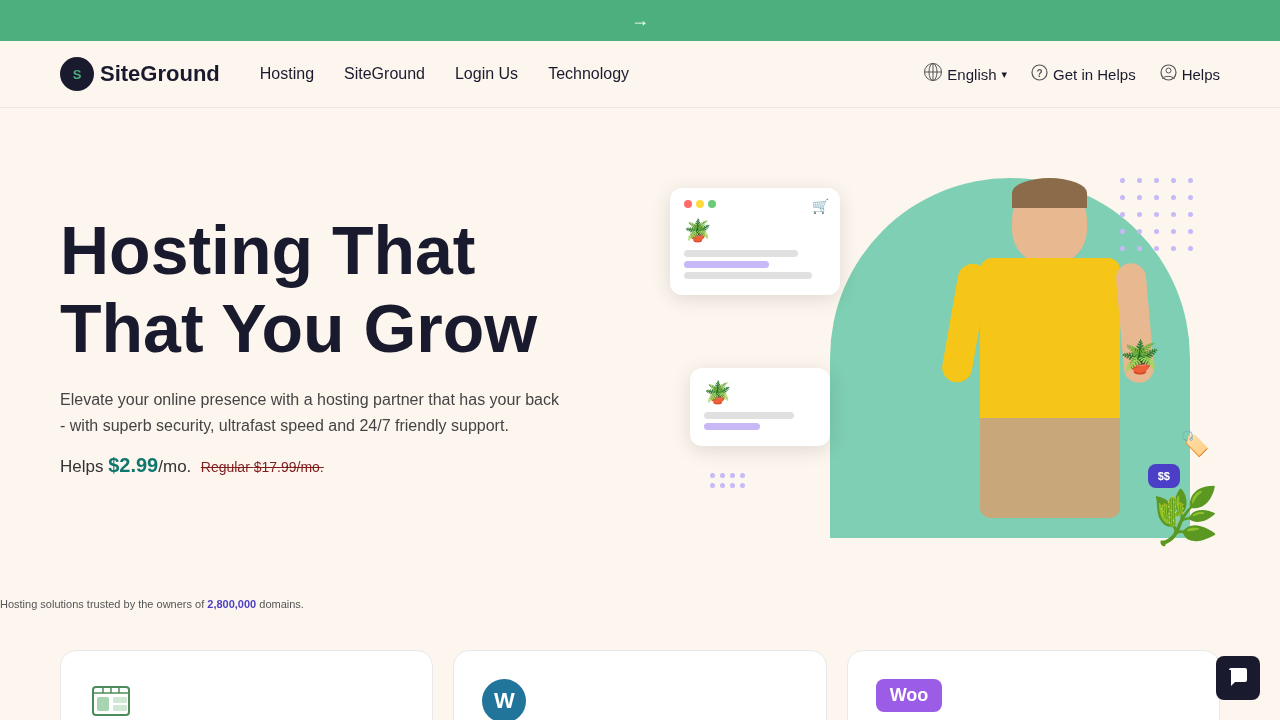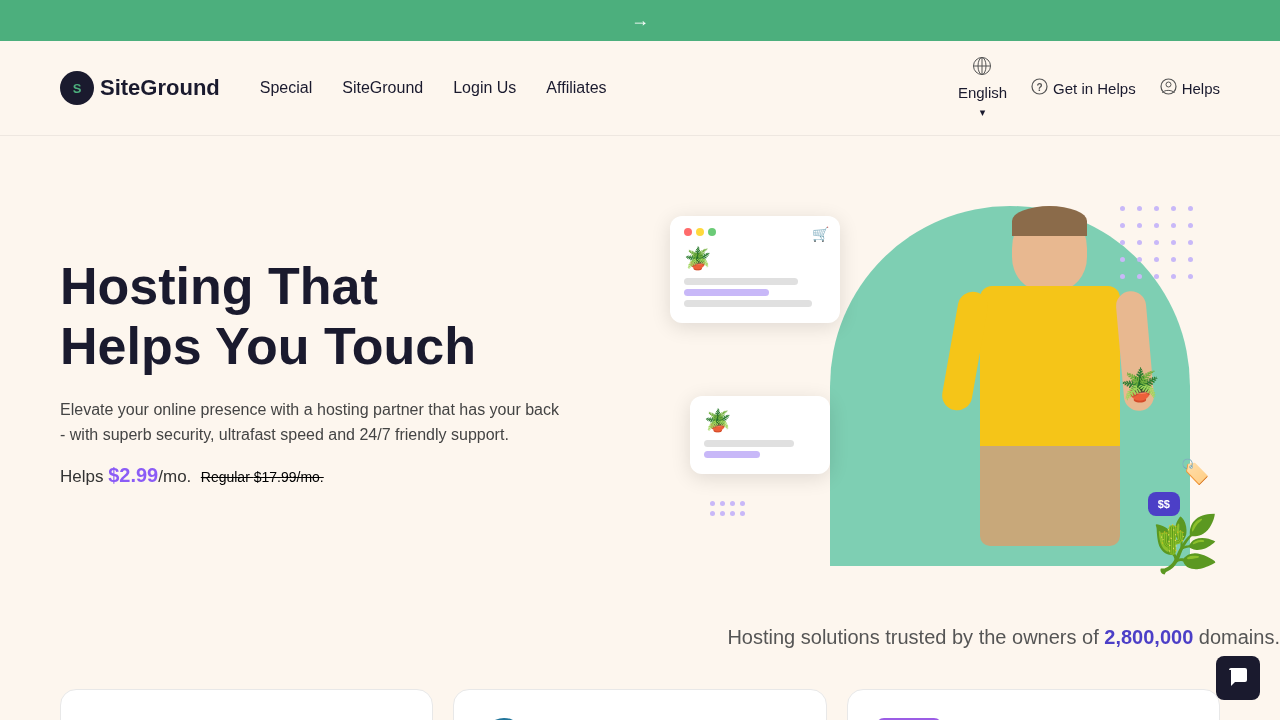--- a/index.html
+++ b/index.html
@@ -26,37 +26,37 @@
       justify-content: space-between;
       padding: 16px 60px;
       border-bottom: 1px solid rgba(0,0,0,0.06);
     }
     .nav-left { display: flex; align-items: center; gap: 40px; }
     .logo { display: flex; align-items: center; gap: 6px; font-size: 22px; font-weight: 700; color: #1a1a2e; text-decoration: none; }
     .nav-links { display: flex; gap: 30px; }
     .nav-links a { text-decoration: none; color: #1a1a2e; font-size: 16px; font-weight: 500; }
     .nav-right { display: flex; align-items: center; gap: 24px; }
     .nav-right a { text-decoration: none; color: #1a1a2e; font-size: 15px; font-weight: 500; display: flex; align-items: center; gap: 5px; }
-    .nav-lang { display: flex; align-items: center; gap: 4px; flex-direction: column; }
+    .nav-lang { display: flex; align-items: center; gap: 4px; }
 
     
     .hero {
       display: flex;
       align-items: center;
       justify-content: space-between;
       padding: 60px 60px 30px 60px;
       min-height: 380px;
       position: relative;
     }
     .hero-text { max-width: 560px; }
-    .hero-title { font-size: 52px; font-weight: 800; color: #1a1a2e; line-height: 1.15; margin-bottom: 20px; }
+    .hero-title { font-size: 68px; font-weight: 800; color: #1a1a2e; line-height: 1.15; margin-bottom: 20px; }
     .hero-desc { font-size: 16px; color: #444; line-height: 1.6; margin-bottom: 16px; max-width: 500px; }
     .hero-price { font-size: 17px; color: #333; margin-bottom: 28px; }
-    .hero-price .price-highlight { color: #8b5cf6; font-weight: 700; font-size: 20px; }
-    .hero-price .regular { color: #000000; font-size: 14px; text-decoration: line-through; }
+    .hero-price .price-highlight { color: #0f766e; font-weight: 700; font-size: 20px; }
+    .hero-price .regular { color: #7f1d1d; font-size: 14px; text-decoration: line-through; }
     .btn-start {
       background: #4c3fc7;
       color: white;
       border: none;
       padding: 16px 36px;
       border-radius: 40px;
       font-size: 16px;
       font-weight: 700;
       cursor: pointer;
       letter-spacing: 0.5px;
@@ -104,23 +104,23 @@
     }
     .dots-pattern span {
       width: 5px; height: 5px;
       background: #c8b8f8;
       border-radius: 50%;
       display: block;
     }
 
     
     .trust-line {
-      text-align: right;
+      text-align: left;
       padding: 20px 0 30px;
-      font-size: 20px;
+      font-size: 11px;
       color: #555;
     }
     .trust-line .highlight { color: #4c3fc7; font-weight: 700; }
 
     
     .cards-section {
       display: flex;
       gap: 20px;
       padding: 10px 60px 40px;
     }
@@ -187,24 +187,24 @@
 <nav>
   <div class="nav-left">
     <a class="logo" href="#">
       <svg width="34" height="34" viewBox="0 0 34 34">
         <circle cx="17" cy="17" r="17" fill="#1a1a2e"></circle>
         <text x="17" y="22" text-anchor="middle" fill="#4caf7d" font-size="13" font-weight="bold">S</text>
       </svg>
       <span style="font-size:22px;font-weight:700;color:#1a1a2e;">SiteGround</span>
     </a>
     <div class="nav-links">
-      <a href="#">Special</a>
+      <a href="#">Hosting</a>
       <a href="#">SiteGround</a>
       <a href="#">Login Us</a>
-      <a href="#">Affiliates</a>
+      <a href="#">Technology</a>
     </div>
   </div>
   <div class="nav-right">
     <a href="#" class="nav-lang">
       <span style="font-size:16px;">
         <svg width="18" height="18" viewBox="0 0 18 18" fill="none">
           <circle cx="9" cy="9" r="8.5" stroke="#555" stroke-width="1"></circle>
           <ellipse cx="9" cy="9" rx="4" ry="8.5" stroke="#555" stroke-width="1"></ellipse>
           <line x1="0.5" y1="9" x2="17.5" y2="9" stroke="#555" stroke-width="1"></line>
           <line x1="9" y1="0.5" x2="9" y2="17.5" stroke="#555" stroke-width="1"></line>
@@ -232,21 +232,21 @@
       </span>
       <span>Helps</span>
     </a>
   </div>
 </nav>
 
 <section class="hero">
   <div class="hero-text">
     <h1 class="hero-title">
       <span>Hosting That</span><br>
-      <span>Helps You Touch</span>
+      <span>That You Grow</span>
     </h1>
     <p class="hero-desc">Elevate your online presence with a hosting partner that has your back - with superb security, ultrafast speed and 24/7 friendly support.</p>
     <p class="hero-price">
       <span>Helps </span><span class="price-highlight">$2.99</span><span>/mo.</span>&nbsp;
       <span class="regular">
         <span>Regular </span><span>$17.99/mo.</span>
       </span>
     </p>
   </div>
 

